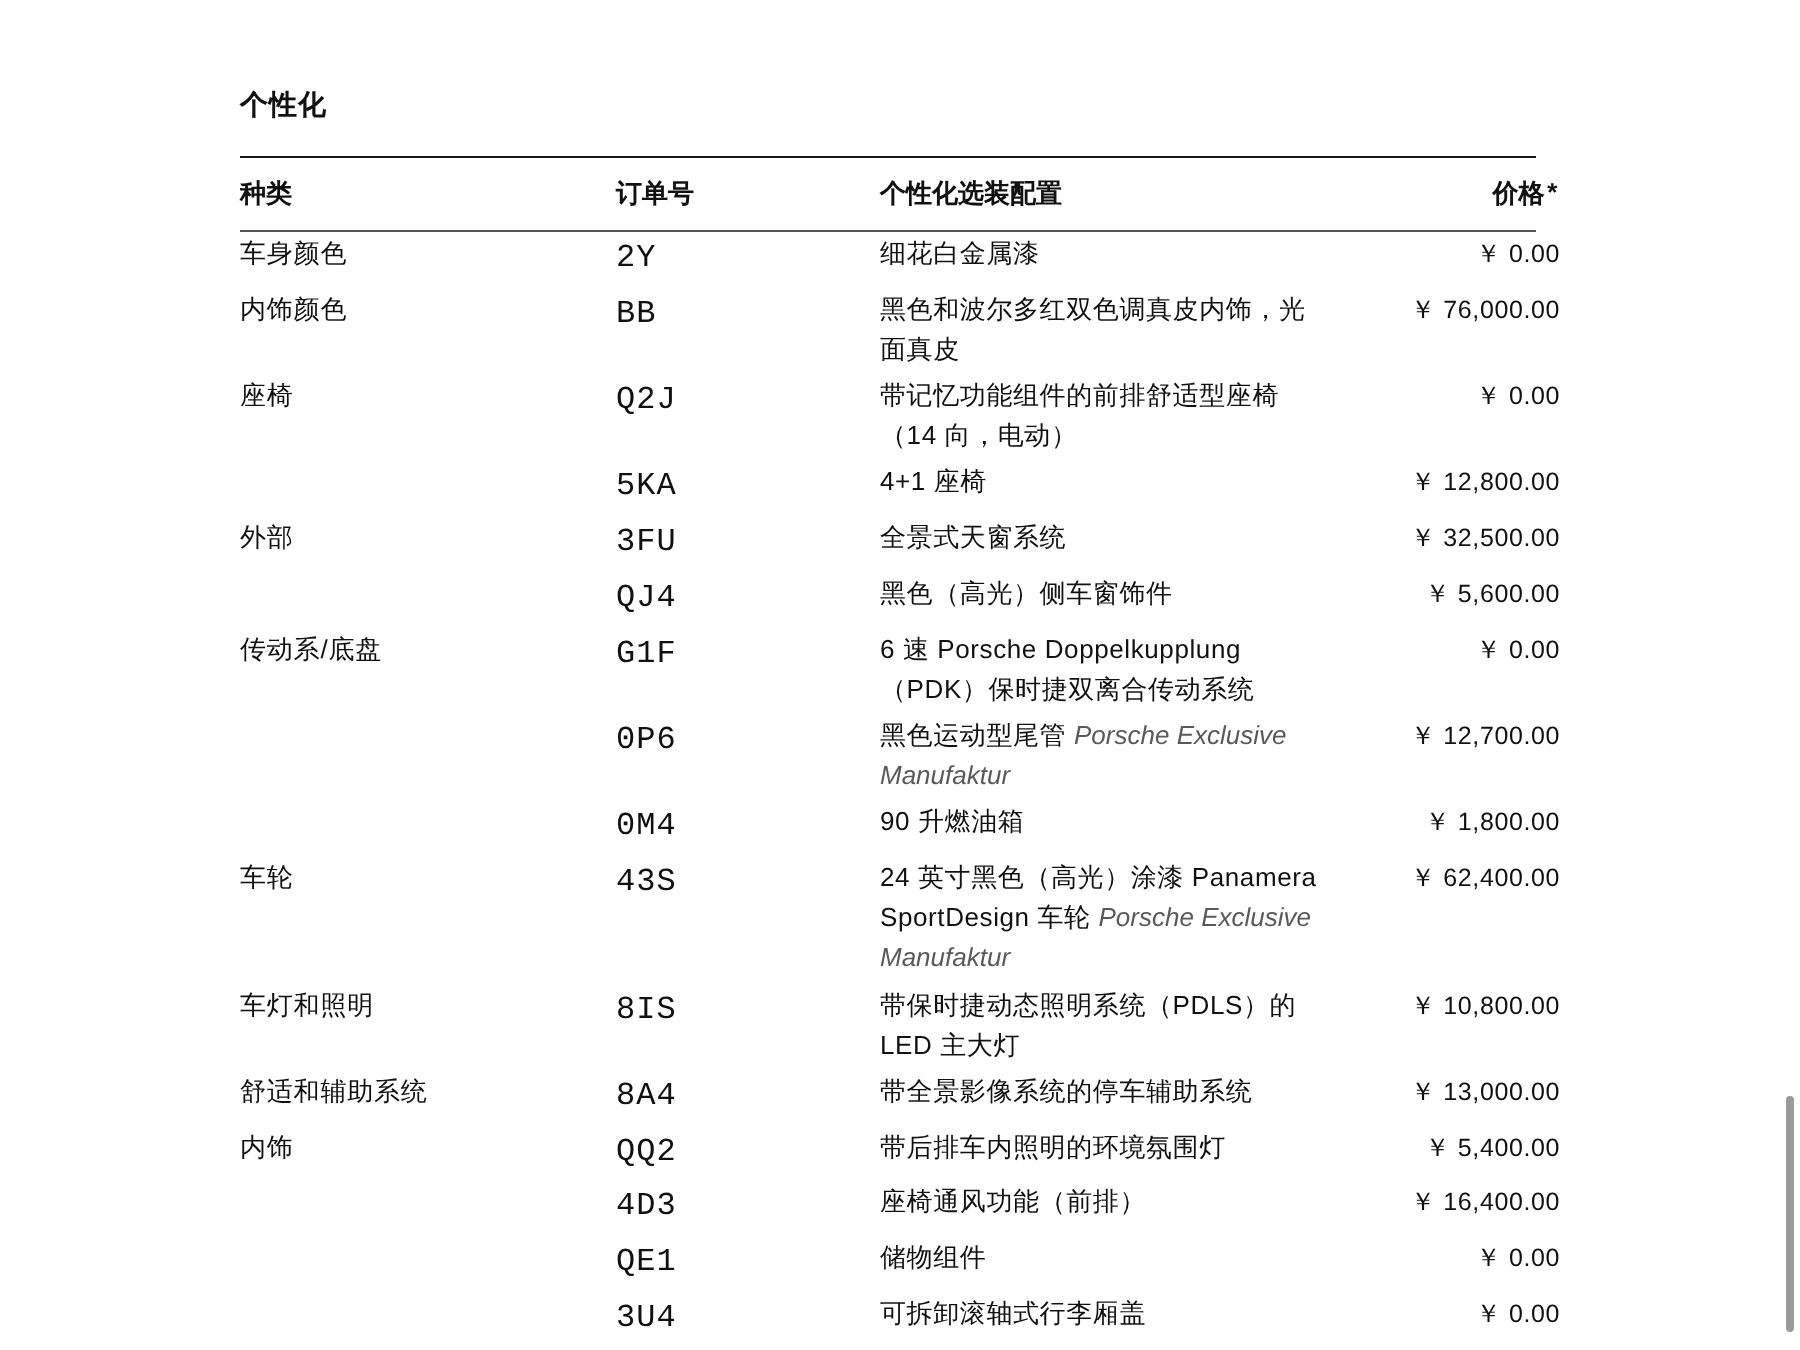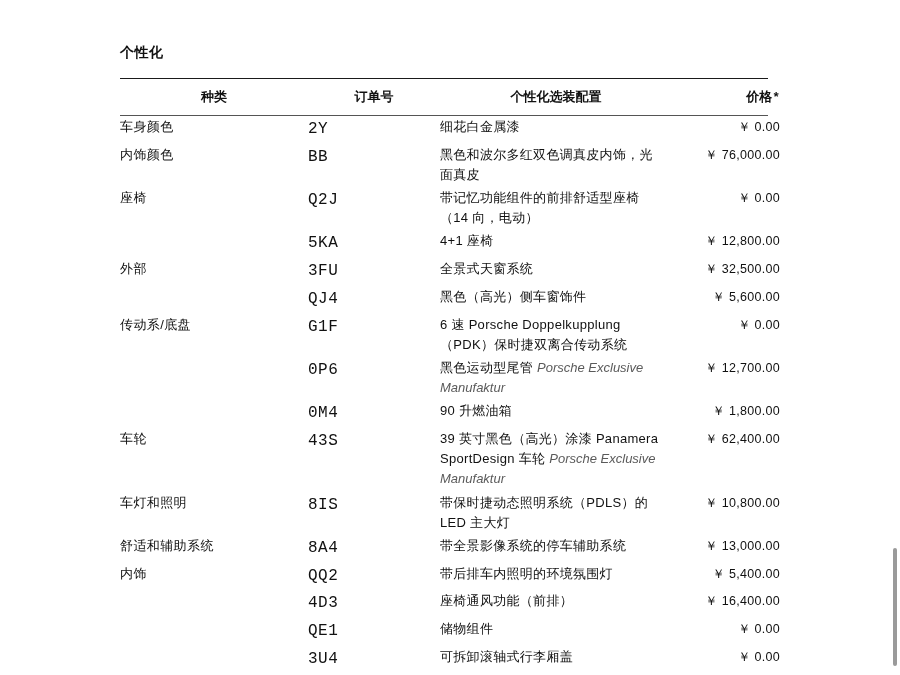--- a/index.html
+++ b/index.html
@@ -47,21 +47,21 @@
     font-size: 13px;
   }
   table.spec col.c-cat { width: 188px; }
   table.spec col.c-code { width: 132px; }
   table.spec col.c-desc { width: 232px; }
   table.spec col.c-price { width: 108px; }
 
   table.spec thead th {
     font-size: 13px;
     font-weight: bold;
-    text-align: center;
+    text-align: left;
     padding: 9px 0 9px 0;
     vertical-align: bottom;
     color: #111;
   }
   table.spec thead th.price {
     text-align: right;
     font-family: Liberation Mono, monospace;
   }
   table.spec tbody td {
     padding: 1px 0 2px 0;
@@ -190,21 +190,21 @@
         </tr>
         <tr>
           <td class="cat"></td>
           <td class="code">0M4</td>
           <td class="desc"><span>90 升燃油箱</span></td>
           <td class="price">￥ 1,800.00</td>
         </tr>
         <tr>
           <td class="cat">车轮</td>
           <td class="code">43S</td>
-          <td class="desc"><span>39 英寸黑色（高光）涂漆 Panamera SportDesign 车轮 </span><span class="em">Porsche Exclusive Manufaktur</span></td>
+          <td class="desc"><span>24 英寸黑色（高光）涂漆 Panamera SportDesign 车轮 </span><span class="em">Porsche Exclusive Manufaktur</span></td>
           <td class="price">￥ 62,400.00</td>
         </tr>
         <tr>
           <td class="cat">车灯和照明</td>
           <td class="code">8IS</td>
           <td class="desc"><span>带保时捷动态照明系统（PDLS）的 LED 主大灯</span></td>
           <td class="price">￥ 10,800.00</td>
         </tr>
         <tr>
           <td class="cat">舒适和辅助系统</td>

